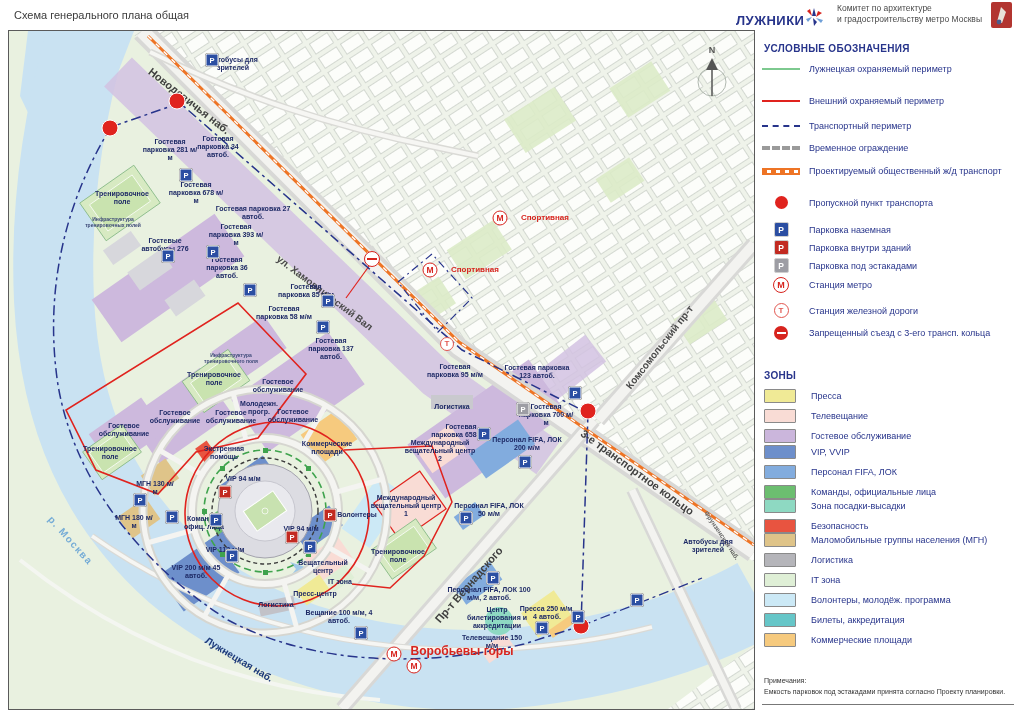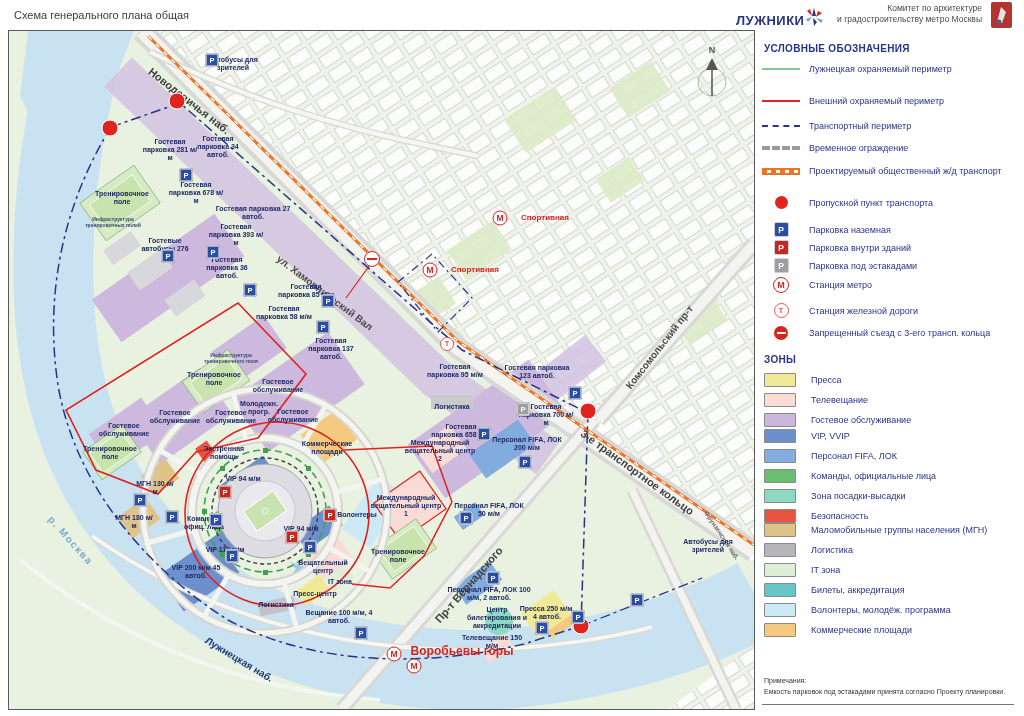--- a/index.html
+++ b/index.html
@@ -3,21 +3,21 @@
 <meta charset="utf-8">
 <style>
   html,body{margin:0;padding:0}
   body{width:1024px;height:716px;position:relative;overflow:hidden;background:#fff;
        font-family:"Liberation Sans",sans-serif;}
   
   .header{position:absolute;left:0;top:0;width:1024px;height:30px;background:#fff;z-index:40}
   .header-title{position:absolute;left:14px;top:9px;font-size:11px;color:#3a3a3a}
   .logo{position:absolute;left:736px;top:6px;display:flex;align-items:flex-end}
   .logo-text{font-size:13px;font-weight:bold;color:#27348B;letter-spacing:.5px}
-  .committee{position:absolute;right:42px;top:3px;text-align:right;font-size:8.5px;line-height:1.3;color:#4a4a4a}
+  .committee{position:absolute;right:42px;top:3px;font-size:8.5px;line-height:1.3;color:#4a4a4a}
   .emblem{position:absolute;right:12px;top:2px;width:21px;height:26px}
   
   .map-frame{position:absolute;left:8px;top:30px;width:747px;height:680px;border:1px solid #5a5a5a;
              box-sizing:border-box;overflow:hidden;background:#E9F1E0;z-index:1}
   .layer{position:absolute;left:0;top:0;width:1024px;height:716px;pointer-events:none;z-index:10}
   .maplabel{position:absolute;transform:translate(-50%,-50%);font-size:7px;font-weight:bold;color:#1E2A66;
             text-align:center;line-height:1.12;width:58px}
   .maplabel-tiny{font-size:5px;color:#3a4776}
   .maplabel-red{color:#D7241E;font-size:8px;width:74px}
   .maplabel-big{font-size:12px;width:110px}
@@ -508,21 +508,21 @@
       </span>
     <span class="llabel">Станция железной дороги</span>
   </div>
   <div class="lrow" style="margin-top:8px">
     <span class="lsym">
         <span class="ne-leg"></span>
       </span>
     <span class="llabel">Запрещенный съезд с 3-его трансп. кольца</span>
   </div>
 
-  <div class="legend-title" style="margin-top:14px">ЗОНЫ</div>
+  <div class="legend-title" style="margin-top:30px">ЗОНЫ</div>
   <div class="lrow zrow" style="margin-top:8px">
     <span class="lsym">
         <span class="zone-swatch" style="background-color: rgb(240, 234, 150);"></span>
       </span>
     <span class="llabel">Пресса</span>
   </div>
   <div class="lrow zrow" style="margin-top:6px">
     <span class="lsym">
         <span class="zone-swatch" style="background-color: rgb(249, 220, 213);"></span>
       </span>
@@ -545,21 +545,21 @@
         <span class="zone-swatch" style="background-color: rgb(130, 172, 222);"></span>
       </span>
     <span class="llabel">Персонал FIFA, ЛОК</span>
   </div>
   <div class="lrow zrow" style="margin-top:6px">
     <span class="lsym">
         <span class="zone-swatch" style="background-color: rgb(108, 190, 112);"></span>
       </span>
     <span class="llabel">Команды, официальные лица</span>
   </div>
-  <div class="lrow zrow" style="margin-top:6px">
+  <div class="lrow zrow" style="">
     <span class="lsym">
         <span class="zone-swatch" style="background-color: rgb(142, 217, 194);"></span>
       </span>
     <span class="llabel">Зона посадки-высадки</span>
   </div>
   <div class="lrow zrow" style="margin-top:6px">
     <span class="lsym">
         <span class="zone-swatch" style="background-color: rgb(232, 84, 64);"></span>
       </span>
     <span class="llabel">Безопасность</span>
@@ -577,29 +577,29 @@
     <span class="llabel">Логистика</span>
   </div>
   <div class="lrow zrow" style="margin-top:6px">
     <span class="lsym">
         <span class="zone-swatch" style="background-color: rgb(223, 239, 214);"></span>
       </span>
     <span class="llabel">IT зона</span>
   </div>
   <div class="lrow zrow" style="margin-top:6px">
     <span class="lsym">
+        <span class="zone-swatch" style="background-color: rgb(204, 233, 246);"></span>
+      </span>
+    <span class="llabel">Волонтеры, молодёж. программа</span>
+  </div>
+  <div class="lrow zrow" style="margin-top:6px">
+    <span class="lsym">
         <span class="zone-swatch" style="background-color: rgb(102, 198, 200);"></span>
       </span>
     <span class="llabel">Билеты, аккредитация</span>
-  </div>
-  <div class="lrow zrow" style="margin-top:6px">
-    <span class="lsym">
-        <span class="zone-swatch" style="background-color: rgb(204, 233, 246);"></span>
-      </span>
-    <span class="llabel">Волонтеры, молодёж. программа</span>
   </div>
   <div class="lrow zrow" style="margin-top:6px">
     <span class="lsym">
         <span class="zone-swatch" style="background-color: rgb(246, 202, 126);"></span>
       </span>
     <span class="llabel">Коммерческие площади</span>
   </div>
 
   <div class="notes">
     <div>Примечания:</div>

